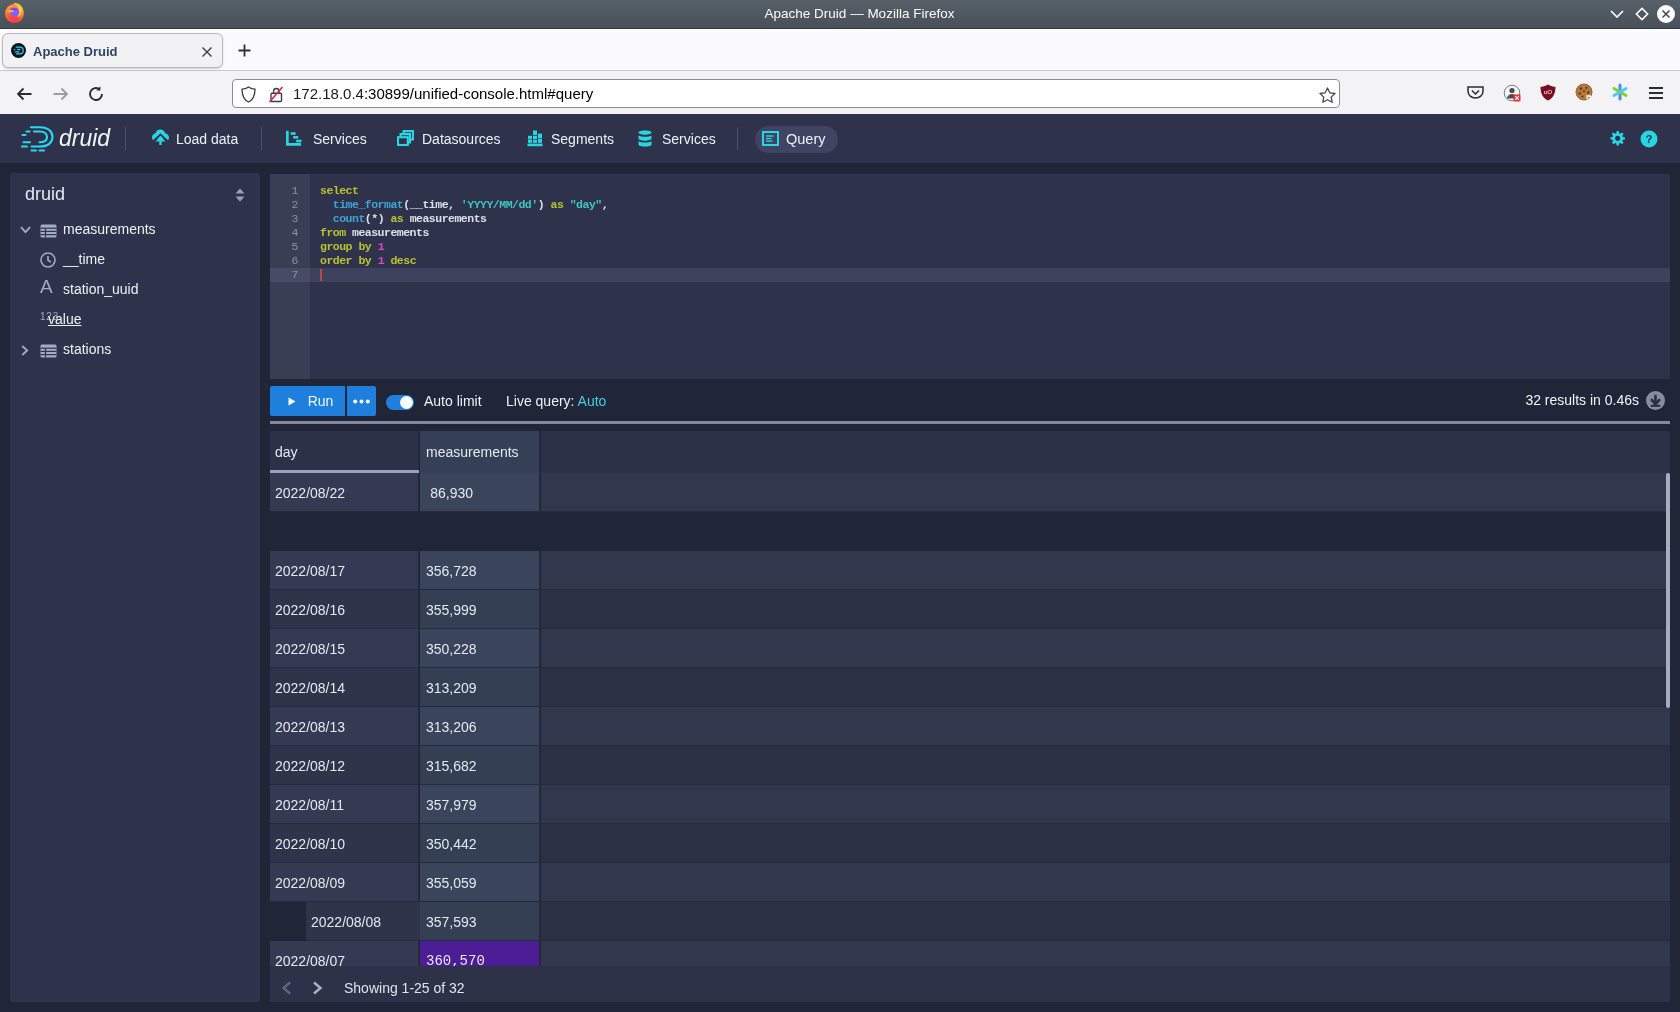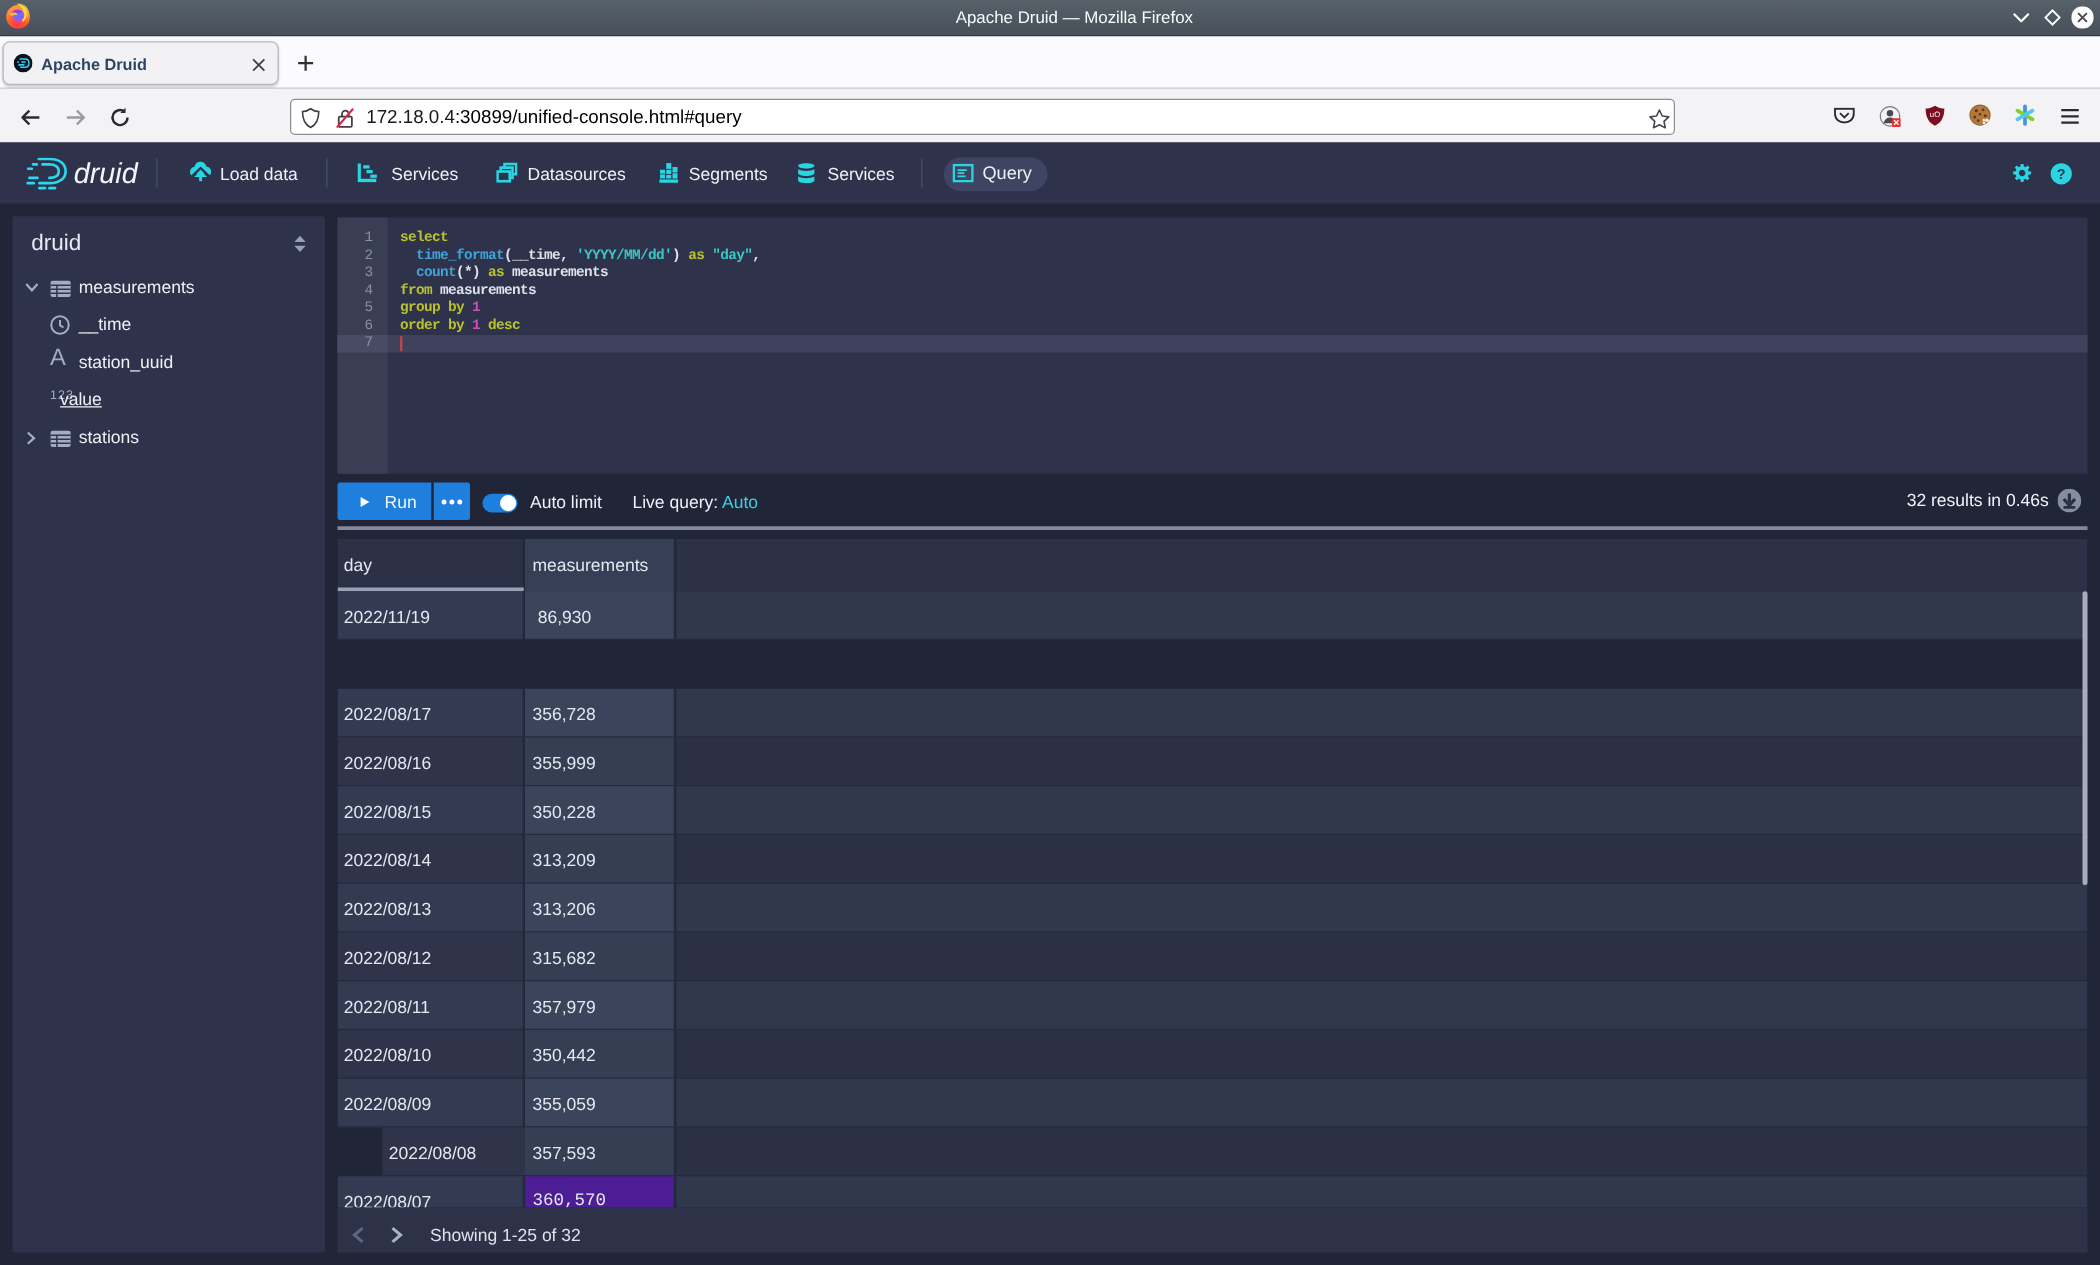--- a/index.html
+++ b/index.html
@@ -382,21 +382,21 @@
         <div class="tcell daytext" style="top:13px;">day</div>
     <div style="position:absolute;left:0;bottom:0;width:149px;height:3px;background:#9aa0b8;"></div>
       </div>
   <div class="cell-meas" style="background:#354057;">
         <div class="tcell" style="position:absolute;left:6px;top:13px;">measurements</div>
       </div>
   <div class="cell-rest" style="background:#2c3148;"></div>
     </div>
 <div class="trow" style="top:42px;">
     <div class="cell-day" style="background:#343a52;border-bottom:1px solid #252a3c;">
-        <div class="tcell daytext">2022/11/19</div>
+        <div class="tcell daytext">2022/08/22</div>
       </div>
     <div class="cell-meas" style="background:#3a455c;border-bottom:1px solid #252a3c;">
         <div class="tcell meastext">86,930</div>
       </div>
     <div class="cell-rest" style="background:#31374c;border-bottom:1px solid #252a3c;"></div>
     </div>
 <div class="trow" style="top:120px;">
     <div class="cell-day" style="background:#343a52;border-bottom:1px solid #252a3c;">
         <div class="tcell daytext">2022/08/17</div>
       </div>

